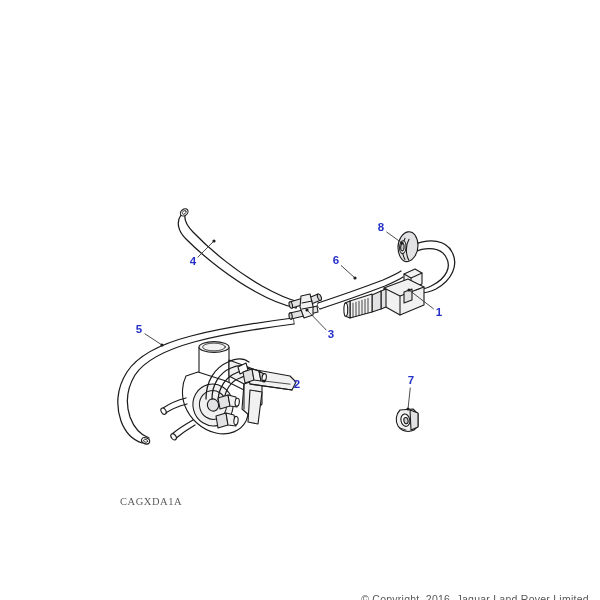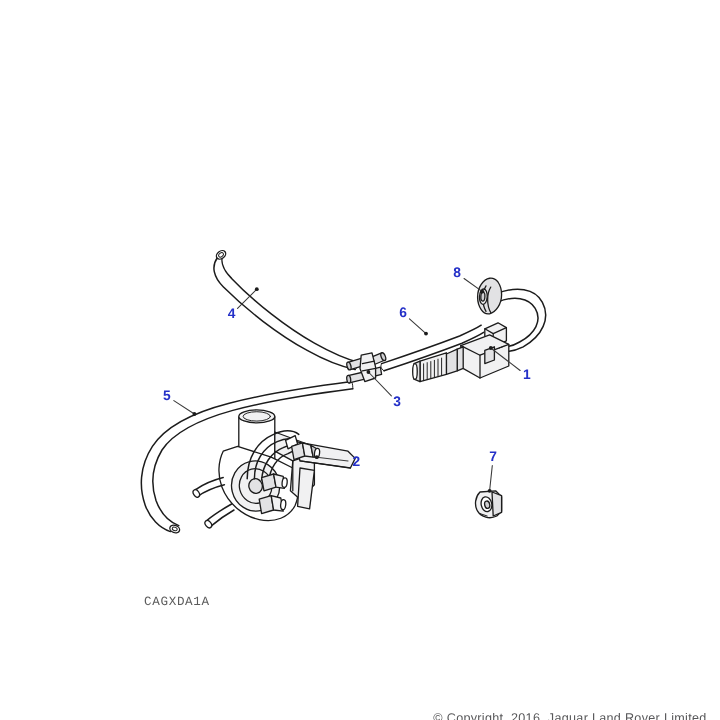--- a/index.html
+++ b/index.html
@@ -30,21 +30,21 @@
     height: 600px;
     display: block;
   }
   .part-code {
     position: absolute;
     left: 120px;
     top: 496px;
     font-size: 10.5px;
     letter-spacing: 0.55px;
     color: #5b5b5b;
-    font-family: Liberation Mono, monospace;
+    font-family: Liberation Serif, serif;
     white-space: nowrap;
   }
   .copyright {
     position: absolute;
     left: 0;
     top: 569px;
     width: 592px;
     text-align: right;
     font-size: 10.5px;
     color: #58585a;

